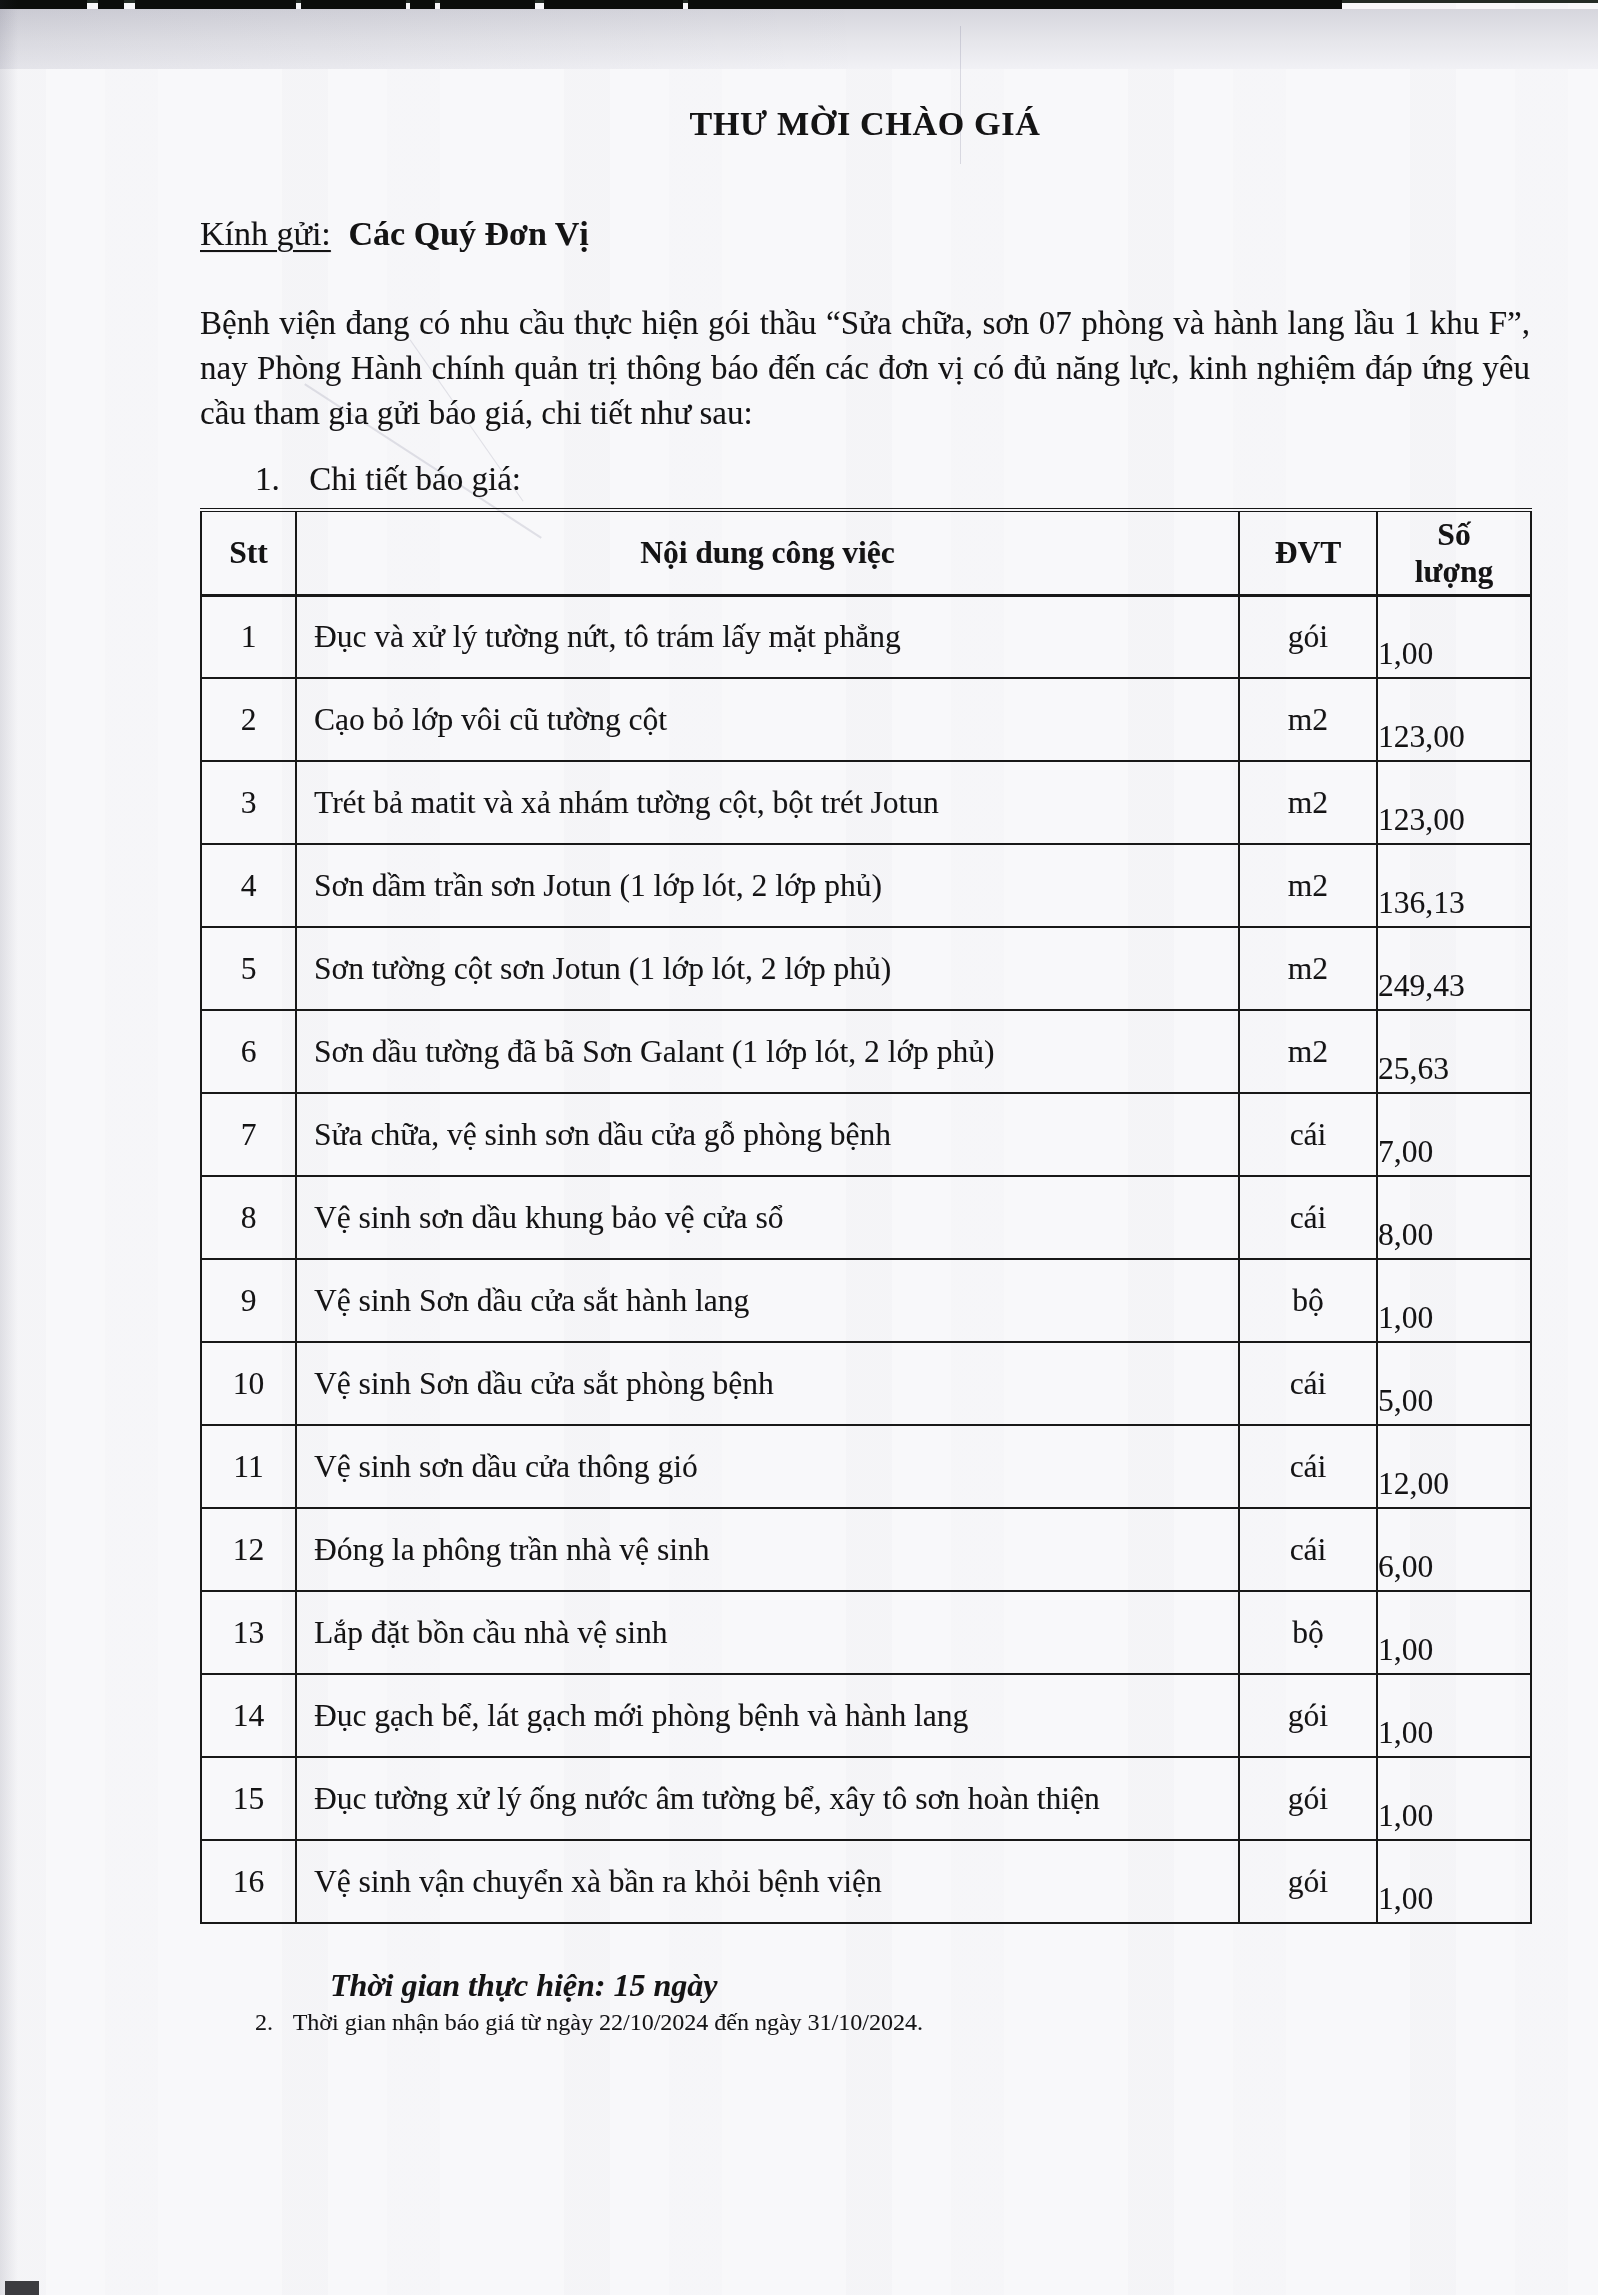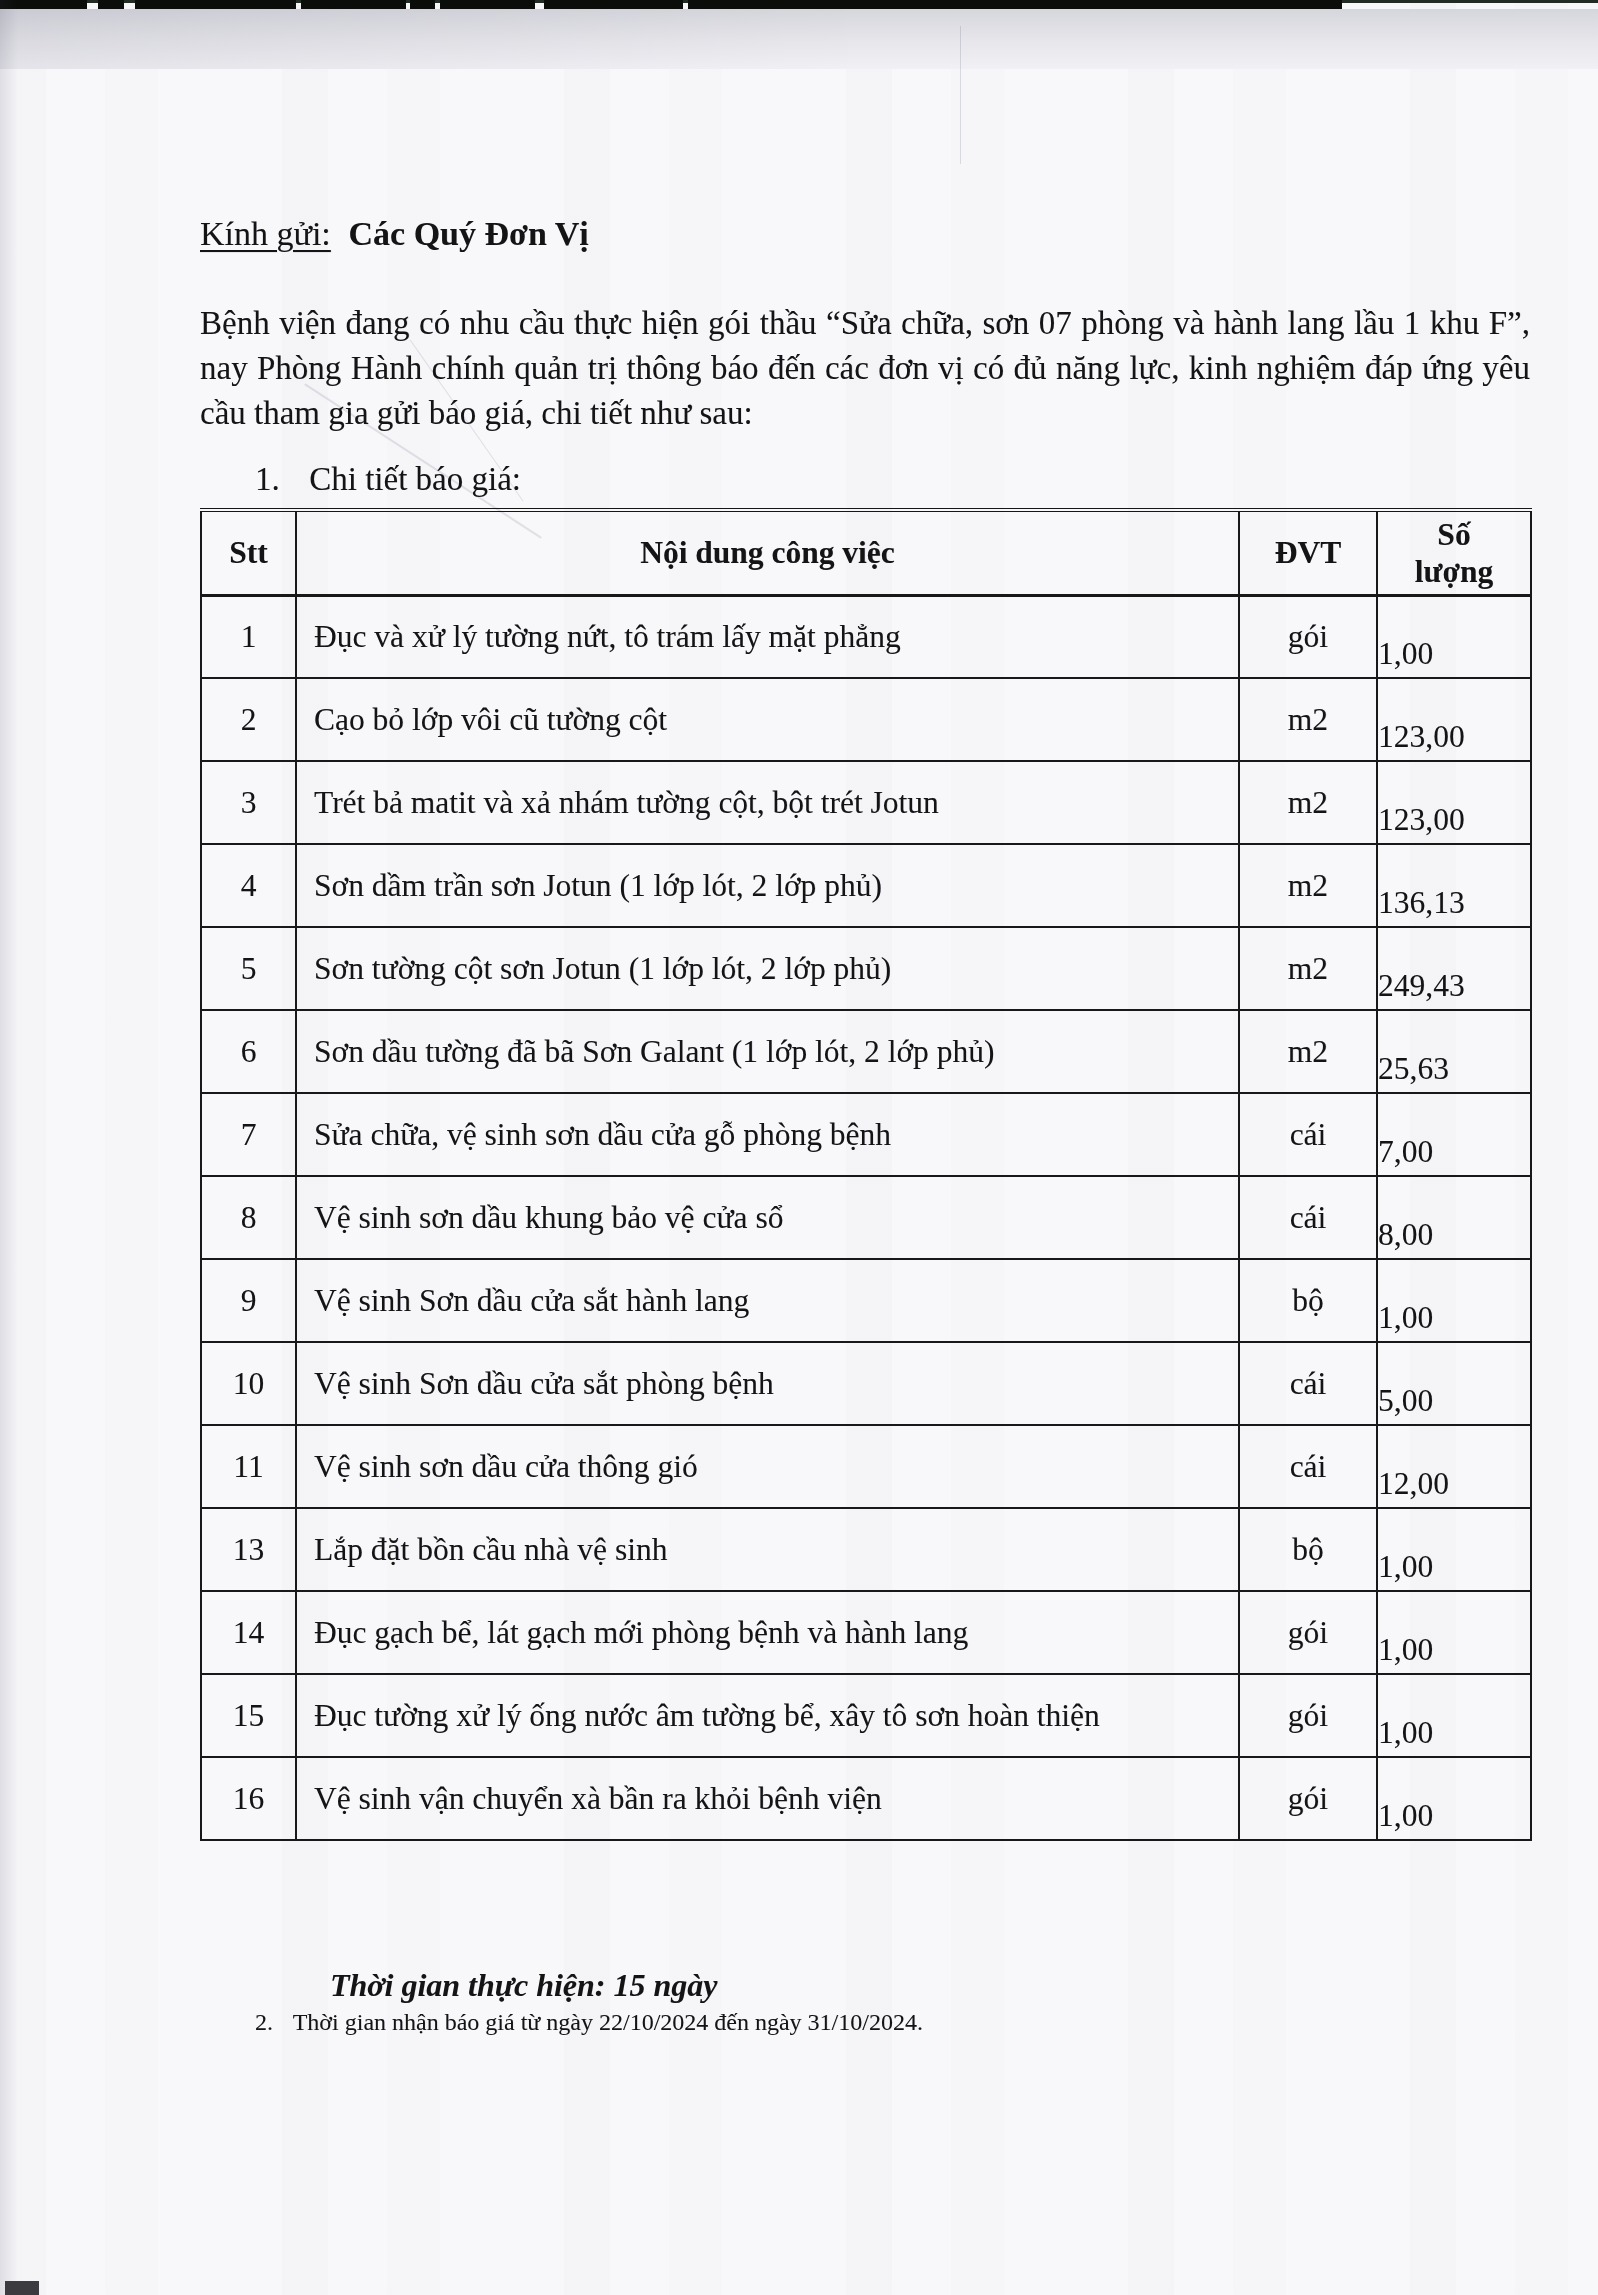--- a/index.html
+++ b/index.html
@@ -81,20 +81,21 @@
   <div class="topbar-seg" style="left:688px;width:654px;"></div>
   <div class="gray-band"></div>
   <div class="left-shadow"></div>
   <div class="corner-mark"></div>
   <div class="wrinkle w1"></div>
   <div class="wrinkle w2"></div>
   <div class="wrinkle w3"></div>
 
   <div class="content-layer">
 
+    <div class="title">THƯ MỜI CHÀO GIÁ</div>
 
     <div class="salutation">
       <span class="greet">Kính gửi:</span>
       <span class="recipient">Các Quý Đơn Vị</span>
     </div>
 
     <p class="intro">Bệnh viện đang có nhu cầu thực hiện gói thầu “Sửa chữa, sơn 07 phòng và hành lang lầu 1 khu F”, nay Phòng Hành chính quản trị thông báo đến các đơn vị có đủ năng lực, kinh nghiệm đáp ứng yêu cầu tham gia gửi báo giá, chi tiết như sau:</p>
 
     <div class="section1">
       <span class="num">1.</span><span>Chi tiết báo giá:</span>
@@ -176,20 +177,26 @@
             <td class="col-unit">cái</td>
             <td class="col-quantity">5,00</td>
           </tr>
           <tr>
             <td class="col-stt">11</td>
             <td class="col-description">Vệ sinh sơn dầu cửa thông gió</td>
             <td class="col-unit">cái</td>
             <td class="col-quantity">12,00</td>
           </tr>
           <tr>
+            <td class="col-stt">12</td>
+            <td class="col-description">Đóng la phông trần nhà vệ sinh</td>
+            <td class="col-unit">cái</td>
+            <td class="col-quantity">6,00</td>
+          </tr>
+          <tr>
             <td class="col-stt">13</td>
             <td class="col-description">Lắp đặt bồn cầu nhà vệ sinh</td>
             <td class="col-unit">bộ</td>
             <td class="col-quantity">1,00</td>
           </tr>
           <tr>
             <td class="col-stt">14</td>
             <td class="col-description">Đục gạch bể, lát gạch mới phòng bệnh và hành lang</td>
             <td class="col-unit">gói</td>
             <td class="col-quantity">1,00</td>

